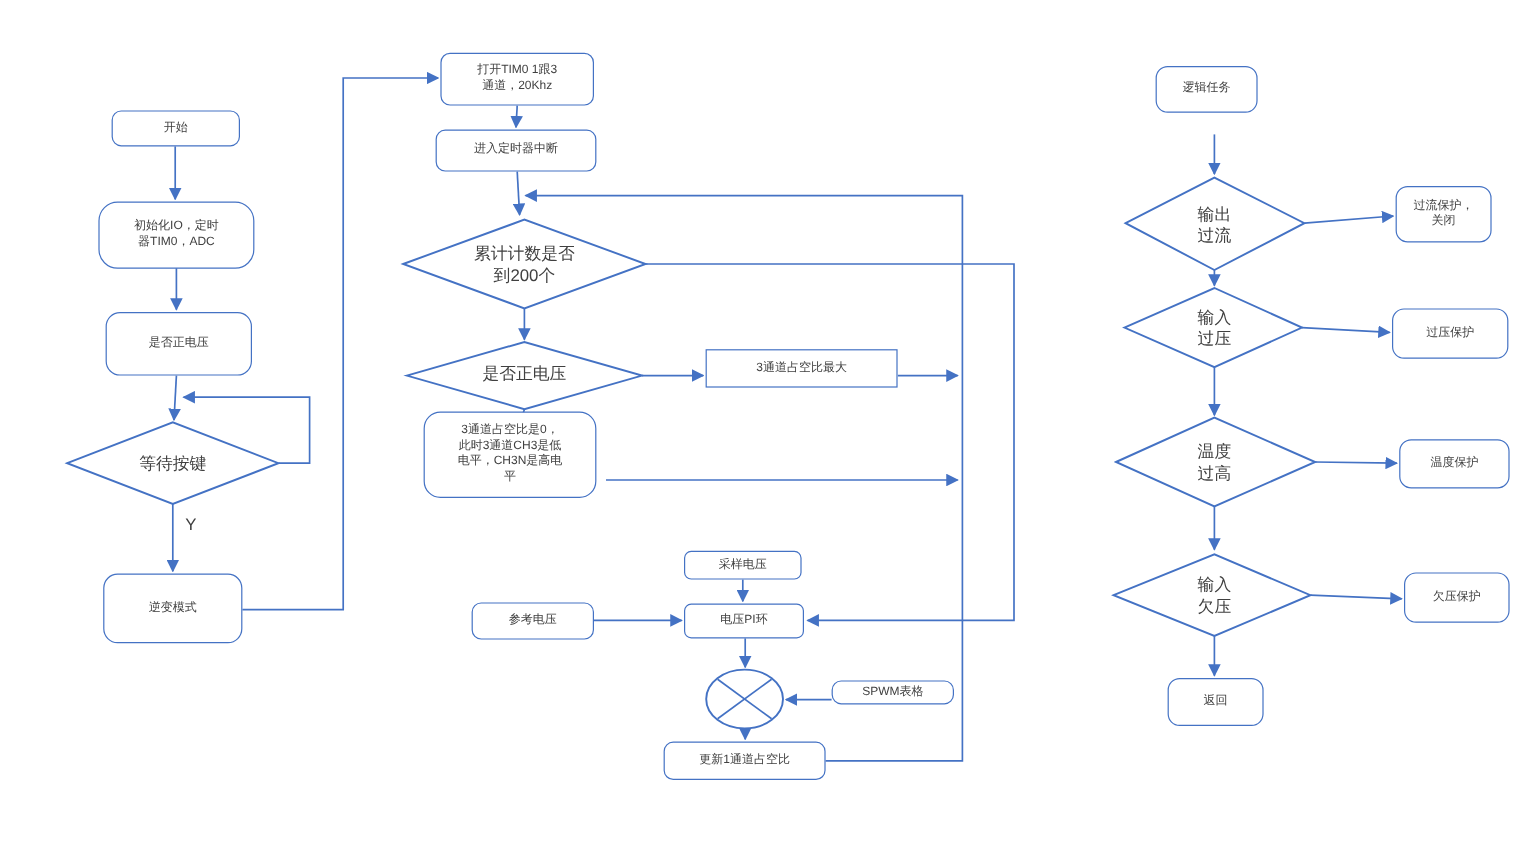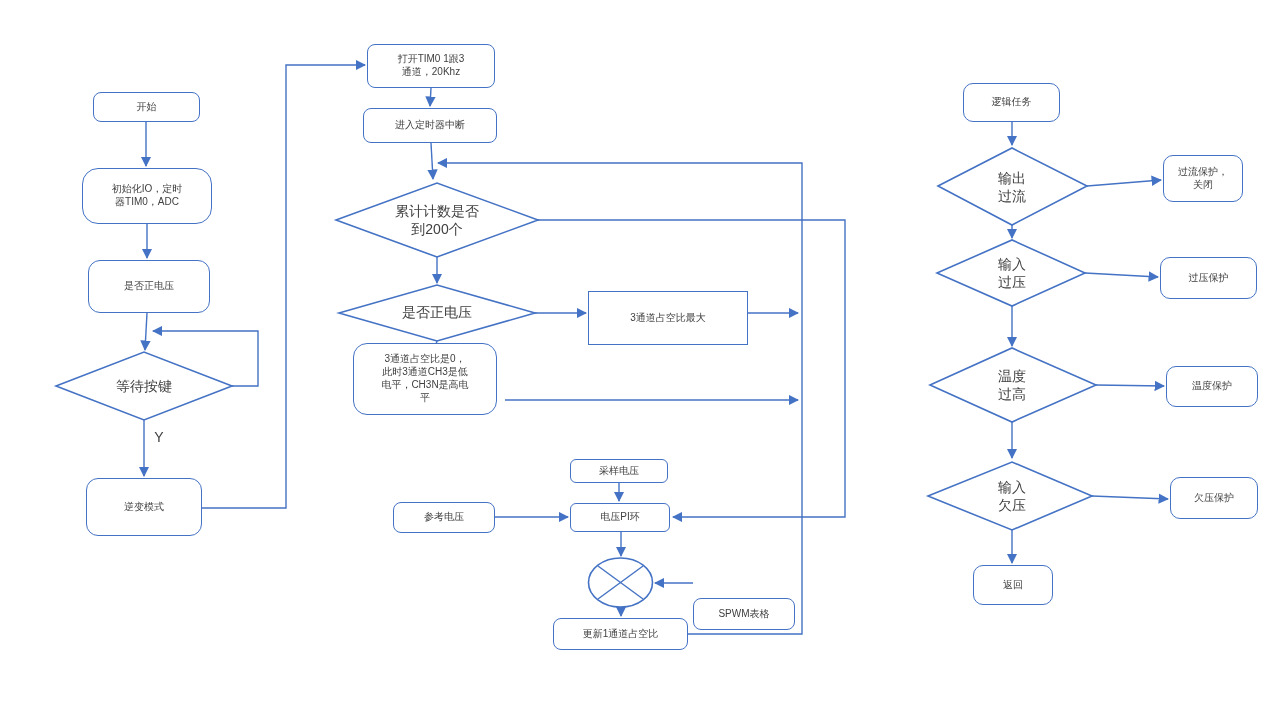--- a/index.html
+++ b/index.html
@@ -133,32 +133,32 @@
   <div class="dlabel" style="left:94px; top:375px; width:100px; height:22px;">等待按键</div>
   <div class="dlabel" style="left:148px; top:427px; width:22px; height:20px;">Y</div>
   <div class="node" style="left:86px; top:478px; width:116px; height:58px; border-radius:12px;">逆变模式</div>
 
   <div class="node" style="left:367px; top:44px; width:128px; height:44px; border-radius:8px;">打开TIM0 1跟3
 通道，20Khz</div>
   <div class="node" style="left:363px; top:108px; width:134px; height:35px; border-radius:8px;">进入定时器中断</div>
   <div class="dlabel" style="left:367px; top:201px; width:140px; height:38px;">累计计数是否
 到200个</div>
   <div class="dlabel" style="left:367px; top:302px; width:140px; height:22px;font-family:Liberation Mono, monospace;">是否正电压</div>
-  <div class="node" style="left:588px; top:291px; width:160px; height:54px; border-radius:0;">3通道占空比最大</div>
+  <div class="node" style="left:588px; top:291px; width:160px; height:32px; border-radius:0;">3通道占空比最大</div>
   <div class="node" style="left:353px; top:343px; width:144px; height:72px; border-radius:14px; padding:0;">3通道占空比是0，
 此时3通道CH3是低
 电平，CH3N是高电
 平</div>
   <div class="node" style="left:570px; top:459px; width:98px; height:24px; border-radius:6px;">采样电压</div>
   <div class="node" style="left:393px; top:502px; width:102px; height:31px; border-radius:8px;">参考电压</div>
   <div class="node" style="left:570px; top:503px; width:100px; height:29px; border-radius:6px;">电压PI环</div>
-  <div class="node" style="left:693px; top:598px; width:102px; height:32px; border-radius:8px;">SPWM表格</div>
+  <div class="node" style="left:693px; top:567px; width:102px; height:20px; border-radius:8px;">SPWM表格</div>
   <div class="node" style="left:553px; top:618px; width:135px; height:32px; border-radius:8px;">更新1通道占空比</div>
 
-  <div class="node" style="left:963px; top:83px; width:97px; height:39px; border-radius:10px;">逻辑任务</div>
+  <div class="node" style="left:963px; top:55px; width:85px; height:39px; border-radius:10px;">逻辑任务</div>
   <div class="dlabel" style="left:972px; top:168px; width:80px; height:38px;">输出
 过流</div>
   <div class="node" style="left:1163px; top:155px; width:80px; height:47px; border-radius:10px;">过流保护，
 关闭</div>
   <div class="dlabel" style="left:972px; top:254px; width:80px; height:38px;">输入
 过压</div>
   <div class="node" style="left:1160px; top:257px; width:97px; height:42px; border-radius:10px;">过压保护</div>
   <div class="dlabel" style="left:972px; top:366px; width:80px; height:38px;">温度
 过高</div>
   <div class="node" style="left:1166px; top:366px; width:92px; height:41px; border-radius:10px;">温度保护</div>

